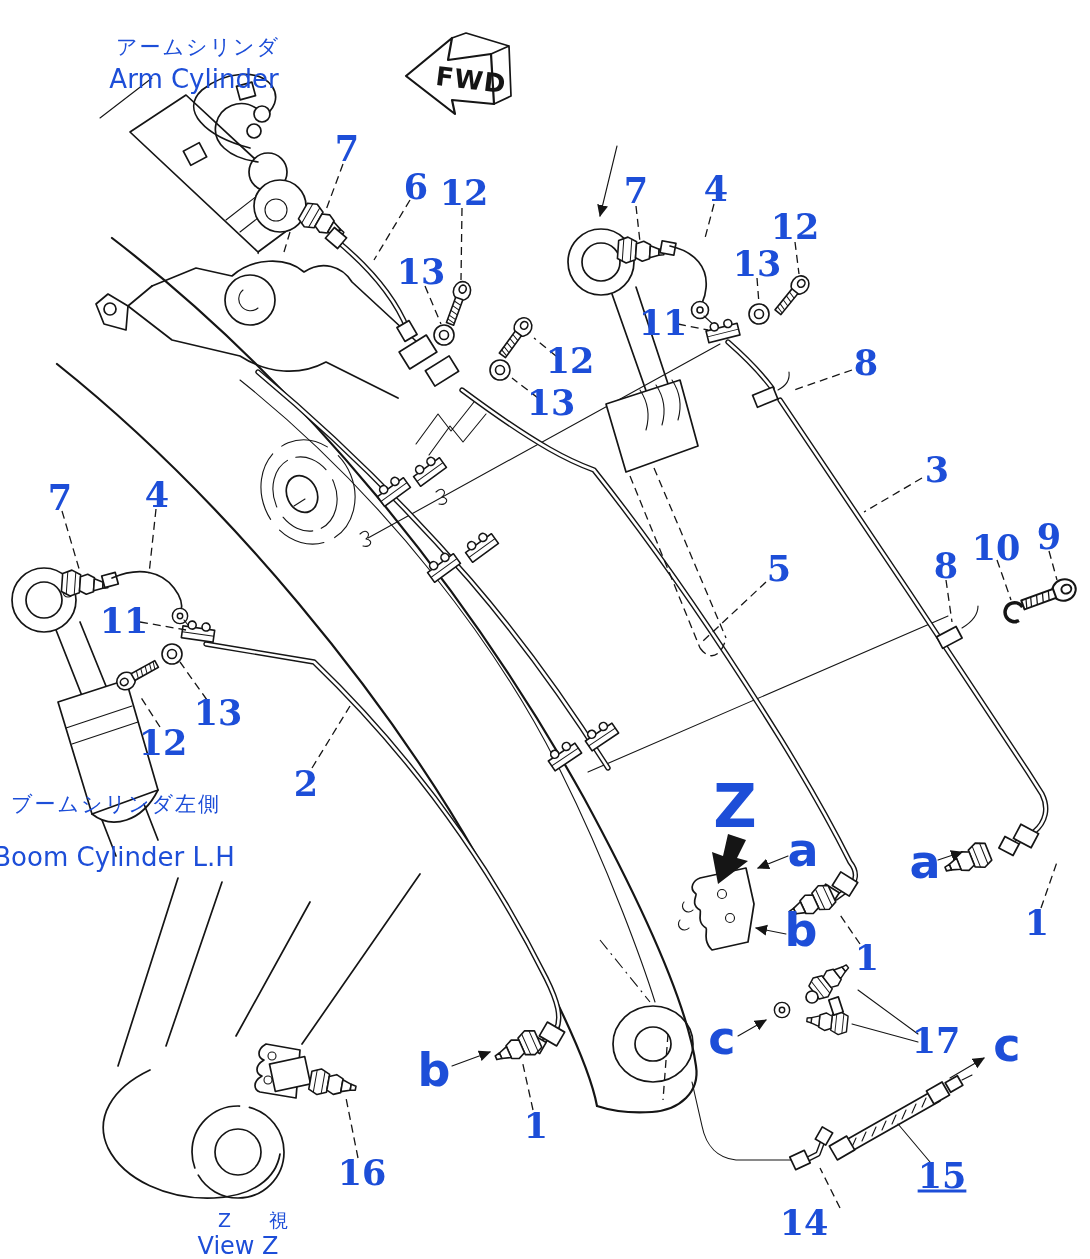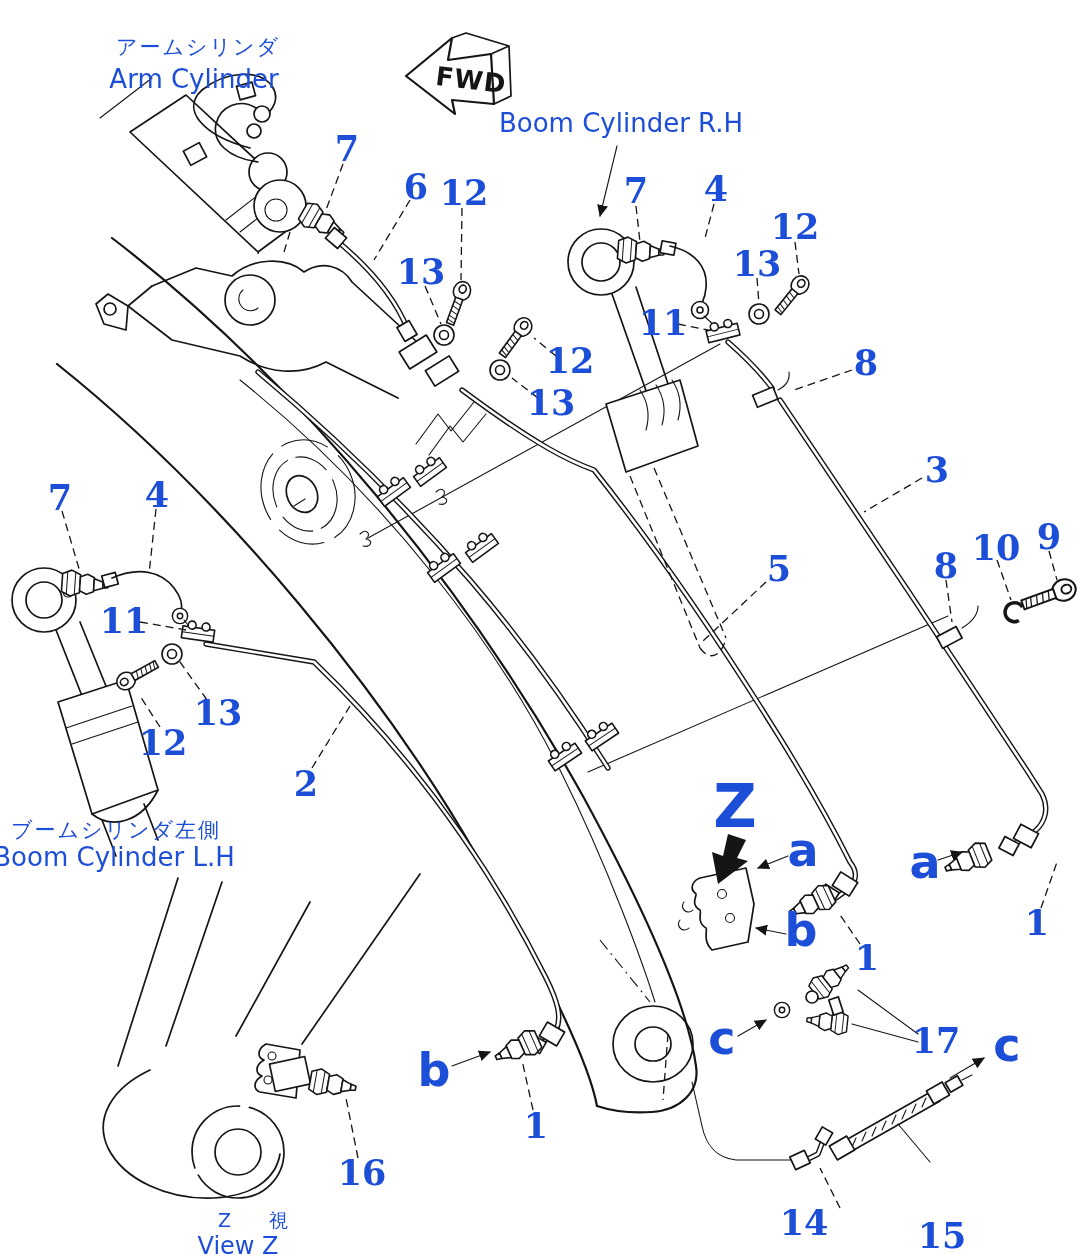--- a/index.html
+++ b/index.html
@@ -29,21 +29,21 @@
     position:absolute; transform:translate(-50%,-50%); white-space:nowrap; color:#1d4ed8;
   }
   .plabel  { font:700 35px "DejaVu Serif", "Liberation Serif", serif; }
   .vmarker { font:700 46px "DejaVu Sans", "Liberation Sans", sans-serif; }
   .cap-jp  { font:400 21px "DejaVu Sans", "Liberation Sans", sans-serif; letter-spacing:2px; }
   .cap-en  { font:400 26px "DejaVu Sans", "Liberation Sans", sans-serif; }
   #cap-arm-jp { left:198px; top:47px; }
   #cap-arm-en { left:194px; top:79px; }
   #cap-rh-jp  { left:617px; top:96px; }
   #cap-rh-en  { left:621px; top:123px; }
-  #cap-lh-jp  { left:116px; top:830px;text-align:right; }
+  #cap-lh-jp  { left:116px; top:804px;text-align:right; }
   #cap-lh-en  { left:114px; top:857px; }
   #cap-vz-jp  { left:254px; top:1221px; font-size:19px; word-spacing:28px; }
   #cap-vz-en  { left:238px; top:1246px; font-size:24px; }
 </style>
 </head>
 <body>
 
 <div class="stage">
 
 <svg class="drawing" width="1090" height="1259" viewBox="0 0 1090 1259">
@@ -344,21 +344,20 @@
 
   <g>
     <path class="ln" d="M 406,76 L 452,38 L 448,60 L 491,54 L 494,104 L 452,100 L 455,114 Z"></path>
     <path class="ln2" d="M 452,38 L 466,33 L 509,46 L 511,96 L 494,104 M 491,54 L 509,46"></path>
     <text class="fwdtext" transform="translate(470,89) rotate(7)">FWD</text>
   </g>
 </svg>
 
   <div class="cap cap-jp" id="cap-arm-jp">アームシリンダ</div>
   <div class="cap cap-en" id="cap-arm-en">Arm Cylinder</div>
-  <div class="cap cap-en" id="cap-rh-en">Boom Cylinder R.H</div>
   <div class="cap cap-jp" id="cap-lh-jp">ブームシリンダ左側</div>
   <div class="cap cap-en" id="cap-lh-en">Boom Cylinder L.H</div>
   <div class="cap cap-jp" id="cap-vz-jp">Z 視</div>
   <div class="cap cap-en" id="cap-vz-en">View Z</div>
 
   <div id="labels">
       <span class="plabel" style="left: 347px; top: 148px;">7</span>
       <span class="plabel" style="left: 416px; top: 186px;">6</span>
       <span class="plabel" style="left: 464px; top: 192px;">12</span>
       <span class="plabel" style="left: 421px; top: 271px;">13</span>
@@ -377,21 +376,21 @@
       <span class="plabel" style="left: 1049px; top: 536px;">9</span>
       <span class="plabel" style="left: 60px; top: 497px;">7</span>
       <span class="plabel" style="left: 157px; top: 494px;">4</span>
       <span class="plabel" style="left: 124px; top: 620px;">11</span>
       <span class="plabel" style="left: 218px; top: 712px;">13</span>
       <span class="plabel" style="left: 163px; top: 742px;">12</span>
       <span class="plabel" style="left: 306px; top: 783px;">2</span>
       <span class="plabel" style="left: 1037px; top: 922px;">1</span>
       <span class="plabel" style="left: 867px; top: 957px;">1</span>
       <span class="plabel" style="left: 936px; top: 1040px;">17</span>
-      <span class="plabel" style="left: 942px; top: 1235px;">15</span>
+      <span class="plabel" style="left: 942px; top: 1175px; text-decoration: underline;">15</span>
       <span class="plabel" style="left: 804px; top: 1222px;">14</span>
       <span class="plabel" style="left: 536px; top: 1125px;">1</span>
       <span class="plabel" style="left: 362px; top: 1172px;">16</span>
       <span class="vmarker" style="left: 735px; top: 806px; font-size: 60px;">Z</span>
       <span class="vmarker" style="left: 803px; top: 850px; font-size: 46px;">a</span>
       <span class="vmarker" style="left: 925px; top: 862px; font-size: 46px;">a</span>
       <span class="vmarker" style="left: 801px; top: 930px; font-size: 46px;">b</span>
       <span class="vmarker" style="left: 434px; top: 1070px; font-size: 46px;">b</span>
       <span class="vmarker" style="left: 722px; top: 1038px; font-size: 46px;">c</span>
       <span class="vmarker" style="left: 1007px; top: 1045px; font-size: 46px;">c</span>

